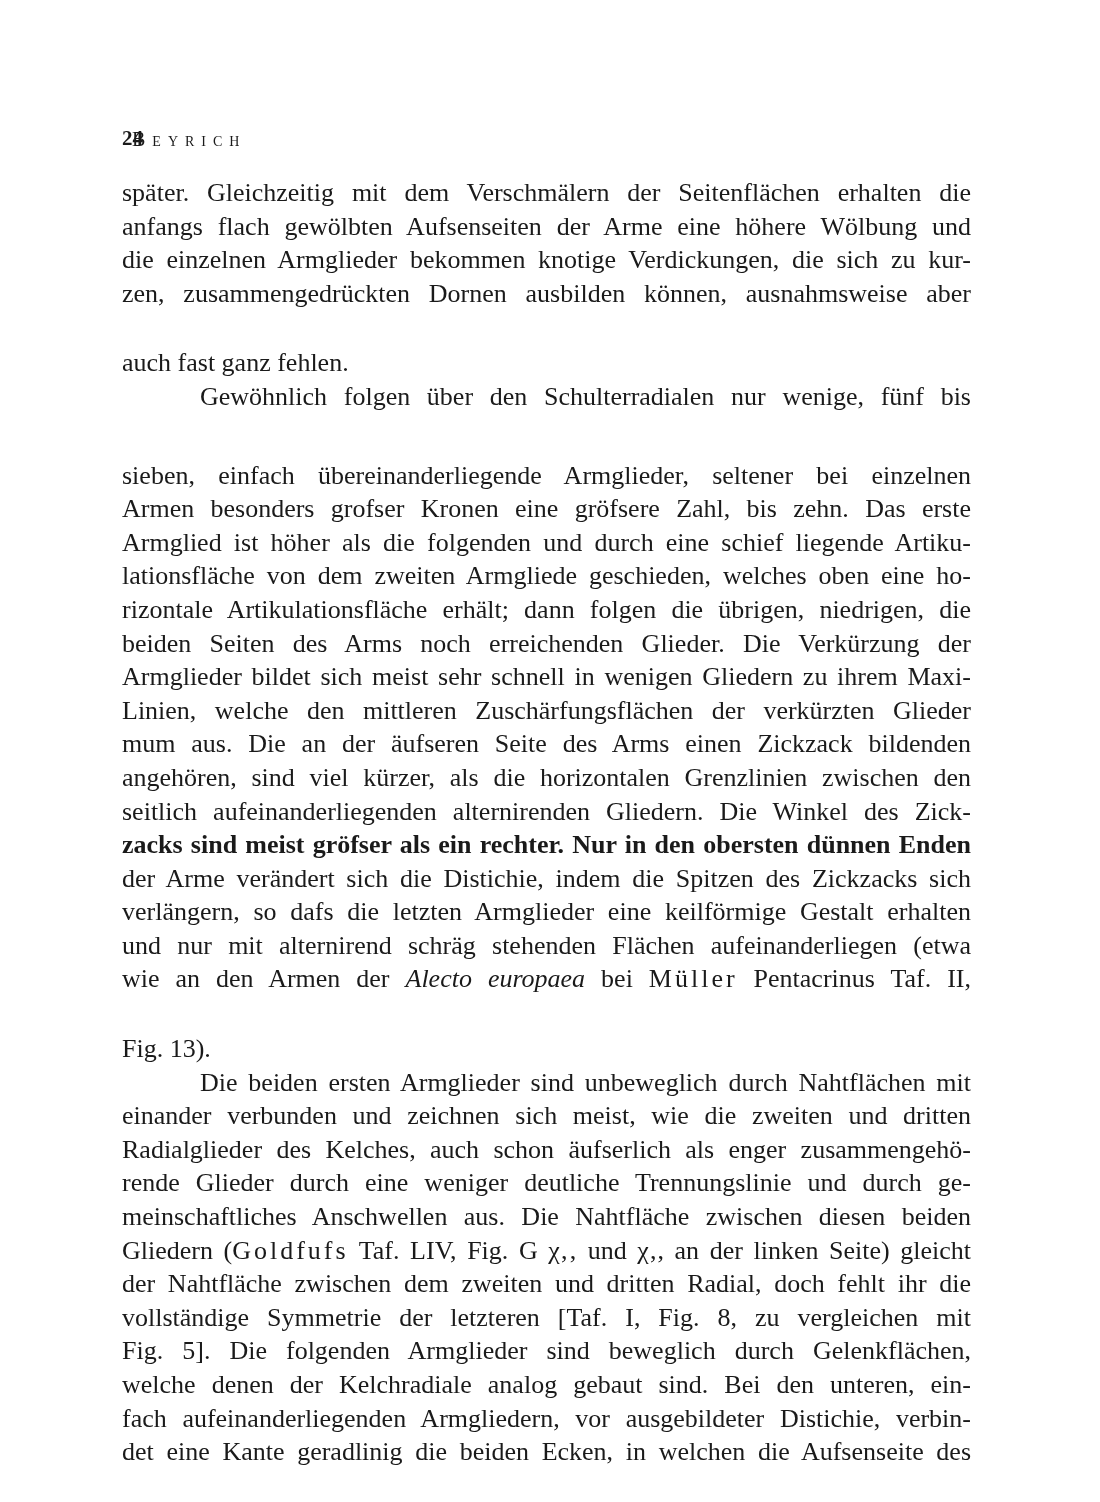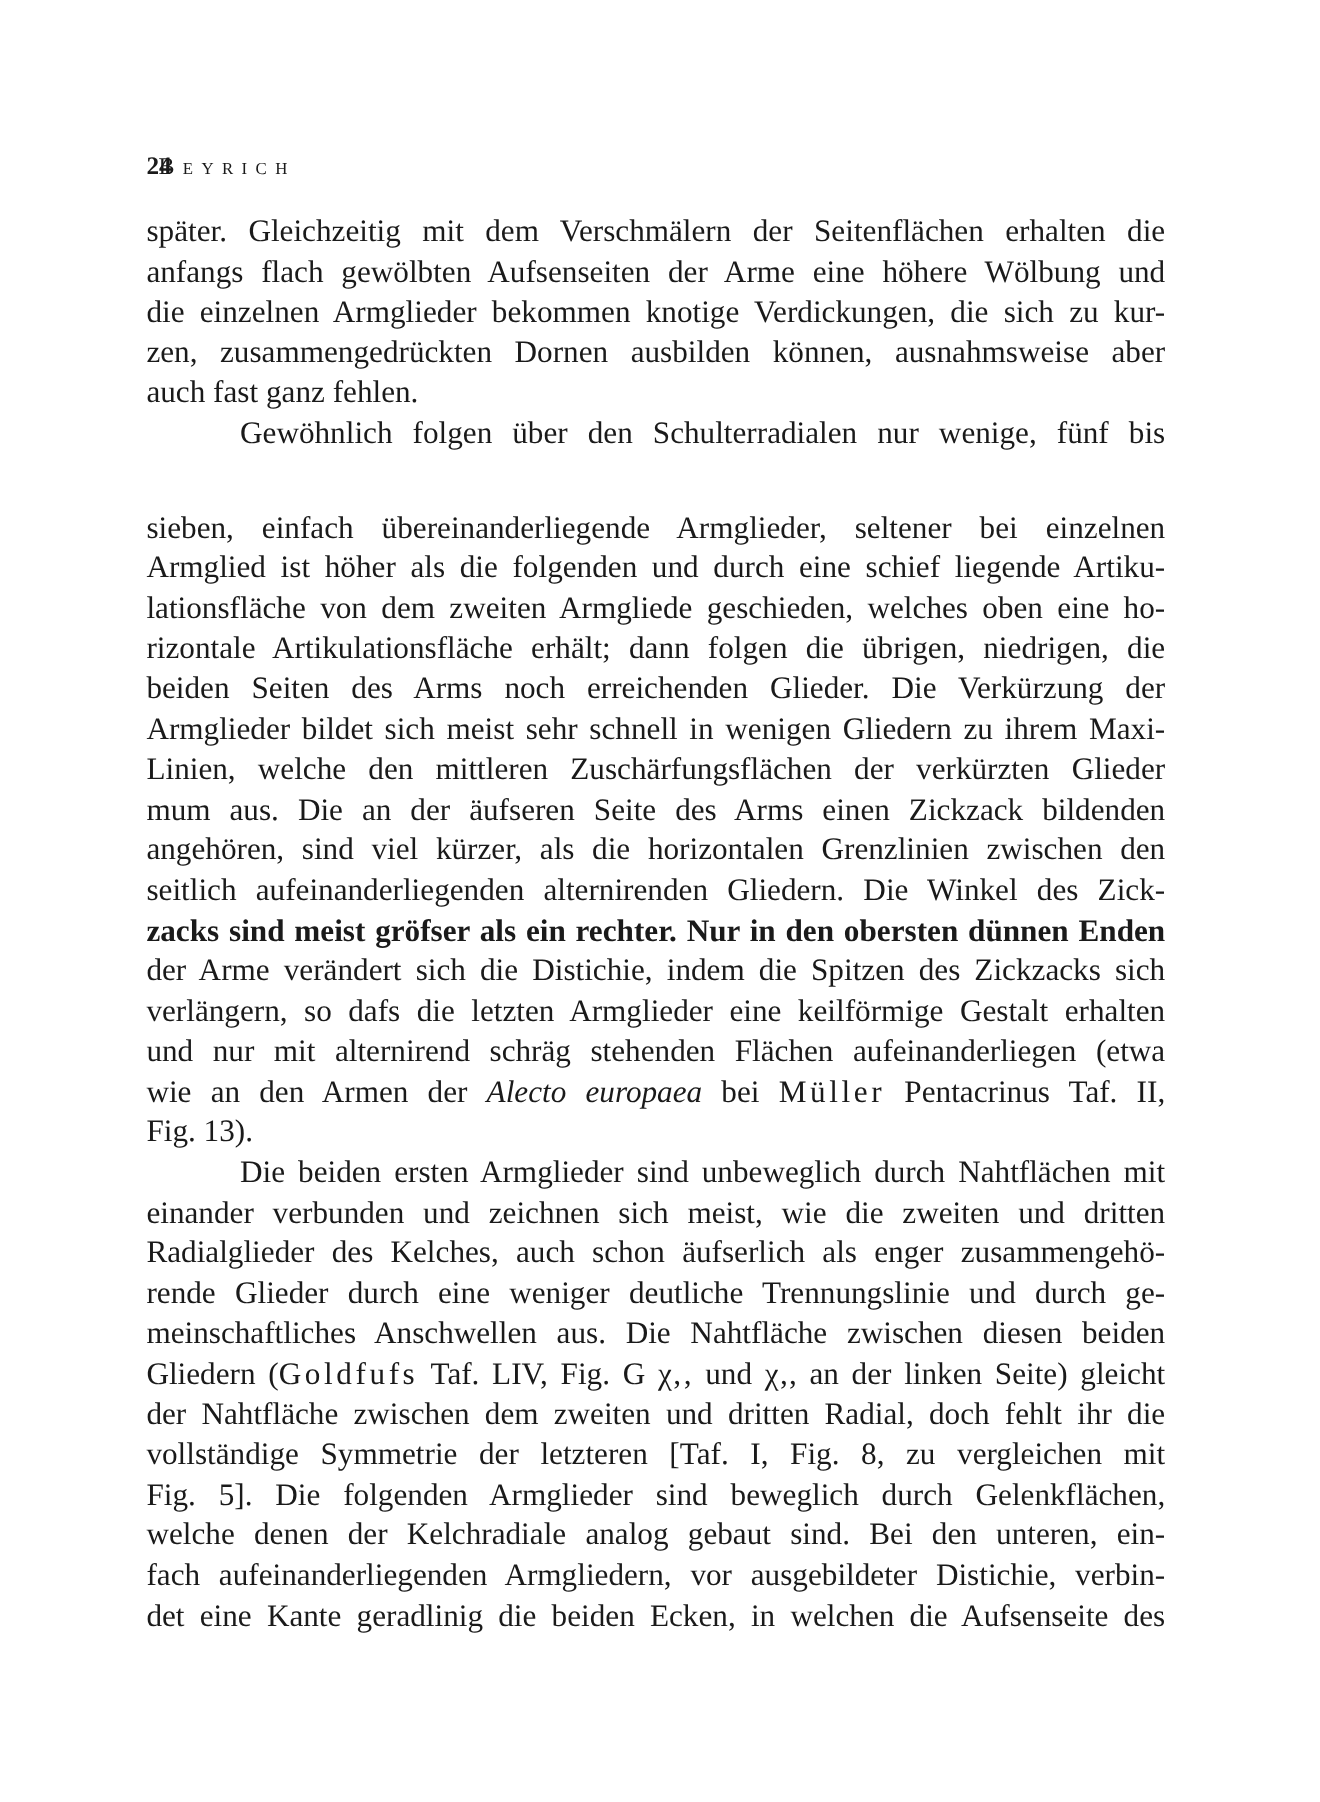--- a/index.html
+++ b/index.html
@@ -6,21 +6,21 @@
   body { width: 1100px; height: 1502px; position: relative; overflow: hidden; }
   .page { position: absolute; left: 122px; top: 0; width: 849px; color: #1a1a1a;
           font-family: "Liberation Serif", "DejaVu Serif", serif; }
   .header { position: absolute; top: 126px; left: 0; width: 849px; height: 30px; }
   .page-number { position: absolute; left: 0; top: 0; font-size: 21px; font-weight: bold; }
   .running-head { position: absolute; left: 0; width: 849px; text-align: left; top: 2px;
                   font-size: 20px; letter-spacing: 7px; font-variant: small-caps; padding-left: 10px; box-sizing: border-box; }
   .body { position: absolute; top: 176px; left: 0; width: 849px; }
   .line { display: block; height: 33.6px; line-height: 33.6px; font-size: 26px;
           text-align: justify; text-align-last: justify; white-space: nowrap; overflow: visible; }
-  .line.last { text-align-last: left; }
+  .line.last { text-align-last: left; margin-top: 36px; }
   .line.indent { padding-left: 78px; }
   em { font-style: italic; }
   .spaced { letter-spacing: 3px; }
 </style>
 </head>
 <body>
 
 <div class="page">
   <div class="header">
     <span class="page-number">24</span>
@@ -28,20 +28,21 @@
   </div>
 
   <div class="body">
     <span class="line" style="white-space: nowrap; word-spacing: 0px;">später.  Gleichzeitig mit dem Verschmälern der Seitenflächen erhalten die</span>
     <span class="line" style="white-space: nowrap; word-spacing: 0px;">anfangs flach gewölbten Aufsenseiten der Arme eine höhere Wölbung und</span>
     <span class="line" style="white-space: nowrap; word-spacing: 0px;">die einzelnen Armglieder bekommen knotige Verdickungen, die sich zu kur-</span>
     <span class="line" style="white-space: nowrap; word-spacing: 0px;">zen, zusammengedrückten Dornen ausbilden können, ausnahmsweise aber</span>
     <span class="line last" style="white-space: nowrap; word-spacing: 0px;">auch fast ganz fehlen.</span>
     <span class="line indent" style="white-space: nowrap; word-spacing: 0px;">Gewöhnlich folgen über den Schulterradialen nur wenige, fünf bis</span>
     <span class="line" style="white-space: nowrap; word-spacing: 0px; margin-top: 45px;">sieben, einfach übereinanderliegende Armglieder, seltener bei einzelnen</span>
+    <span class="line" style="white-space: nowrap; word-spacing: 0px;">Armen besonders grofser Kronen eine gröfsere Zahl, bis zehn.  Das erste</span>
     <span class="line" style="white-space: nowrap; word-spacing: 0px;">Armglied ist höher als die folgenden und durch eine schief liegende Artiku-</span>
     <span class="line" style="white-space: nowrap; word-spacing: 0px;">lationsfläche von dem zweiten Armgliede geschieden, welches oben eine ho-</span>
     <span class="line" style="white-space: nowrap; word-spacing: 0px;">rizontale Artikulationsfläche erhält; dann folgen die übrigen, niedrigen, die</span>
     <span class="line" style="white-space: nowrap; word-spacing: 0px;">beiden Seiten des Arms noch erreichenden Glieder.  Die Verkürzung der</span>
     <span class="line" style="white-space: nowrap; word-spacing: 0px;">Armglieder bildet sich meist sehr schnell in wenigen Gliedern zu ihrem Maxi-</span>
     <span class="line" style="white-space: nowrap; word-spacing: 0px;">Linien, welche den mittleren Zuschärfungsflächen der verkürzten Glieder</span>
     <span class="line" style="white-space: nowrap; word-spacing: 0px;">mum aus.  Die an der äufseren Seite des Arms einen Zickzack bildenden</span>
     <span class="line" style="white-space: nowrap; word-spacing: 0px;">angehören, sind viel kürzer, als die horizontalen Grenzlinien zwischen den</span>
     <span class="line" style="white-space: nowrap; word-spacing: 0px;">seitlich aufeinanderliegenden alternirenden Gliedern.  Die Winkel des Zick-</span>
     <span class="line" style="white-space: nowrap; word-spacing: 0px; font-weight: bold;">zacks sind meist gröfser als ein rechter.  Nur in den obersten dünnen Enden</span>

